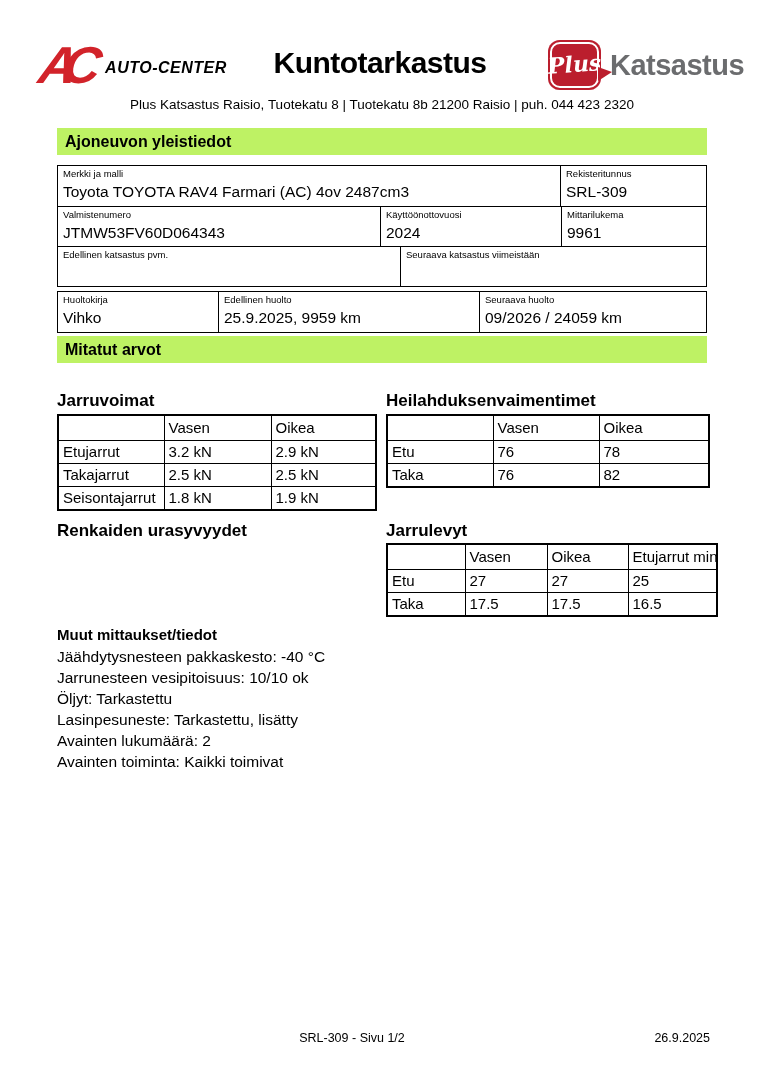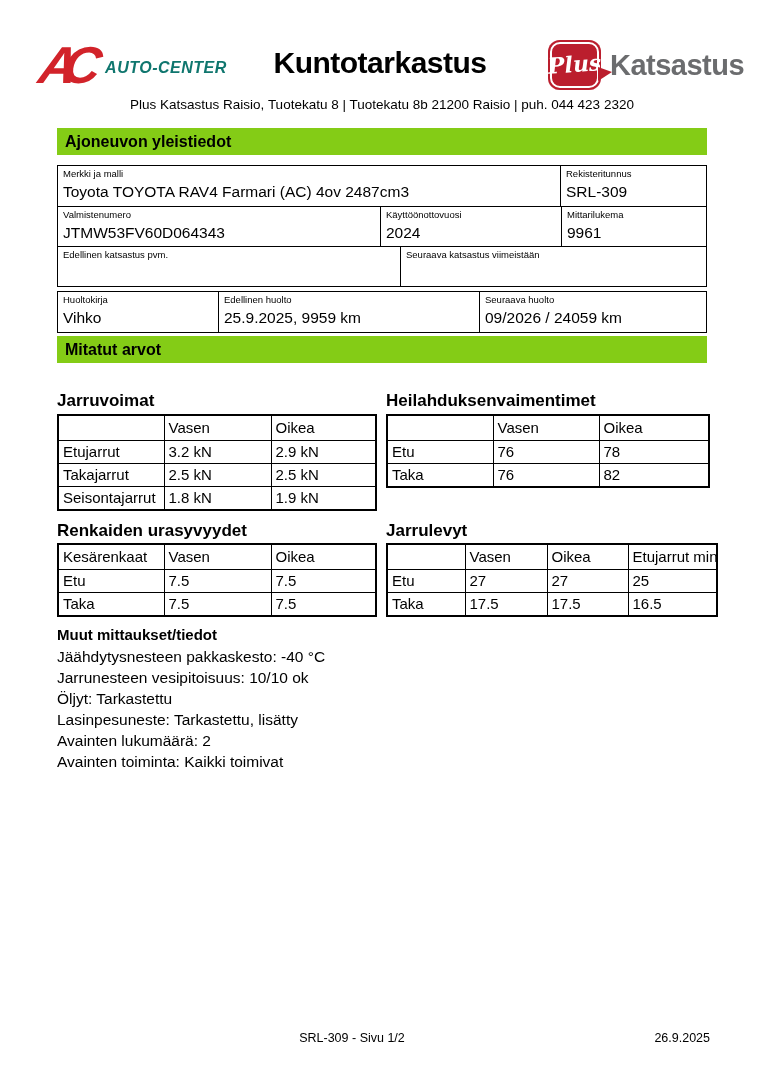--- a/index.html
+++ b/index.html
@@ -3,38 +3,38 @@
 <meta charset="utf-8">
 <style>
   html,body{margin:0;padding:0;background:#ffffff;}
   .page{position:relative;width:764px;height:1080px;background:#ffffff;
         font-family:"Liberation Sans",sans-serif;color:#000;overflow:hidden;}
 
   
   .ac-logo{position:absolute;left:40px;top:42px;display:flex;align-items:flex-end;}
   .ac-monogram{font-size:52px;line-height:46px;font-weight:bold;font-style:italic;
                color:#d2232a;letter-spacing:-14px;transform:skewX(-10deg);padding-right:18px;}
-  .ac-wordmark{font-size:16px;font-weight:bold;font-style:italic;color:#0f766e;
+  .ac-wordmark{font-size:16px;font-weight:bold;font-style:italic;color:#000000;
                text-transform:uppercase;letter-spacing:0.5px;padding-bottom:11px;}
   .doc-title{position:absolute;left:0;right:4px;top:46px;text-align:center;
              font-size:30px;font-weight:bold;letter-spacing:-0.5px;}
   .plus-logo{position:absolute;left:548px;top:40px;display:flex;align-items:center;}
   .plus-badge{position:relative;width:53px;height:50px;border-radius:12px;background:#bb1e2d;
               box-shadow:inset 0 0 0 2px #bb1e2d, inset 0 0 0 4px #ffffff;
               display:flex;align-items:center;justify-content:center;}
   .plus-badge::after{content:"";position:absolute;right:-11px;bottom:9px;width:0;height:0;
               border-left:14px solid #bb1e2d;border-top:5px solid transparent;
               border-bottom:9px solid transparent;}
   .plus-badge-text{color:#fff;font-family:"DejaVu Serif",serif;font-style:italic;
               font-weight:bold;font-size:22px;transform:rotate(-4deg);padding-bottom:2px;}
   .plus-wordmark{font-size:29px;font-weight:bold;color:#6b6c6e;margin-left:9px;letter-spacing:-0.5px;}
   .address{position:absolute;top:97px;left:0;right:0;text-align:center;font-size:13.5px;}
 
   
-  .section-bar{position:absolute;left:57px;width:650px;height:27px;background:#84cc16;
+  .section-bar{position:absolute;left:57px;width:650px;height:27px;background:#bef264;
                font-size:16px;font-weight:bold;line-height:27px;padding-left:8px;
                box-sizing:border-box;letter-spacing:0;}
   #bar-general{top:128px;}
   #bar-measured{top:336px;}
 
   
   .info-table{position:absolute;left:57px;width:650px;border:1px solid #000;box-sizing:border-box;}
   #info-main{top:165px;}
   #info-huolto{top:291px;}
   .irow{display:flex;height:40px;box-sizing:border-box;}
@@ -202,44 +202,20 @@
     </tr>
     <tr>
       <td>Taka</td>
       <td>76</td>
       <td>82</td>
     </tr>
   </tbody>
     </table>
 
   <div class="meas-title" id="ti-urasyvyydet">Renkaiden urasyvyydet</div>
-  <table class="mtable" id="t-urasyvyydet">
-    <colgroup>
-        <col style="width:106px">
-        <col style="width:107px">
-        <col style="width:105px">
-      </colgroup>
-    <tbody>
-        <tr class="head">
-      <th>Kesärenkaat</th>
-      <th>Vasen</th>
-      <th>Oikea</th>
-    </tr>
-    <tr>
-      <td>Etu</td>
-      <td>7.5</td>
-      <td>7.5</td>
-    </tr>
-    <tr>
-      <td>Taka</td>
-      <td>7.5</td>
-      <td>7.5</td>
-    </tr>
-  </tbody>
-    </table>
 
   <div class="meas-title" id="ti-jarrulevyt">Jarrulevyt</div>
   <table class="mtable" id="t-jarrulevyt">
     <colgroup>
         <col style="width:78px">
         <col style="width:82px">
         <col style="width:81px">
         <col style="width:89px">
       </colgroup>
     <tbody>

